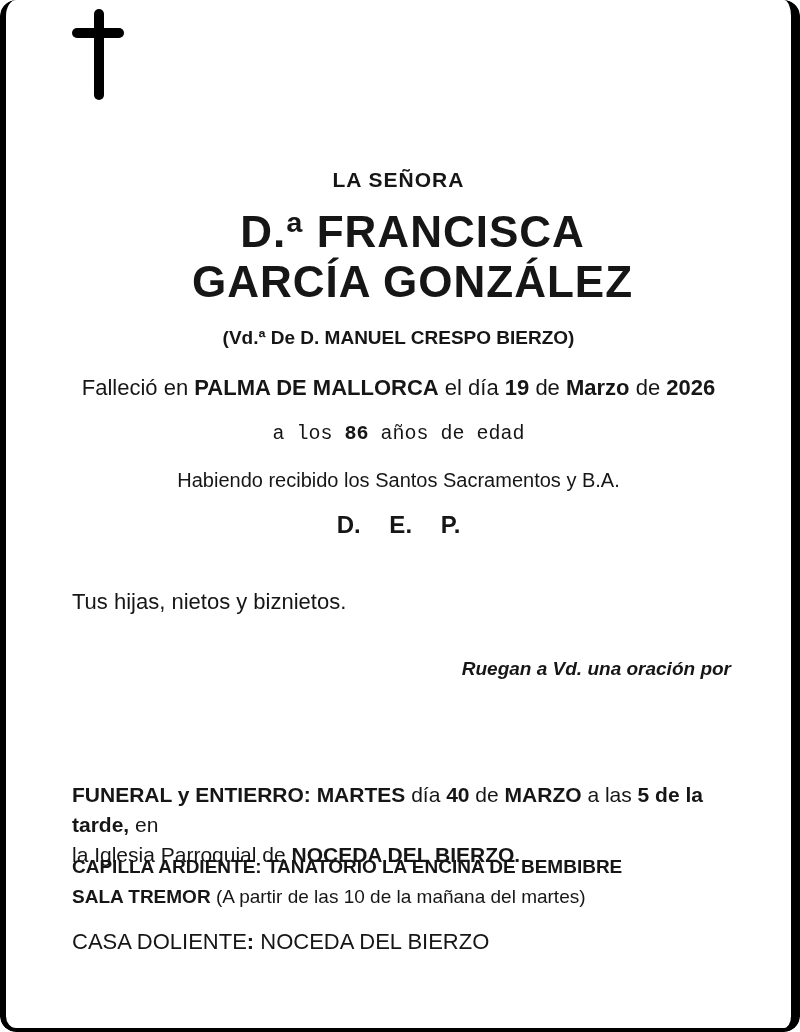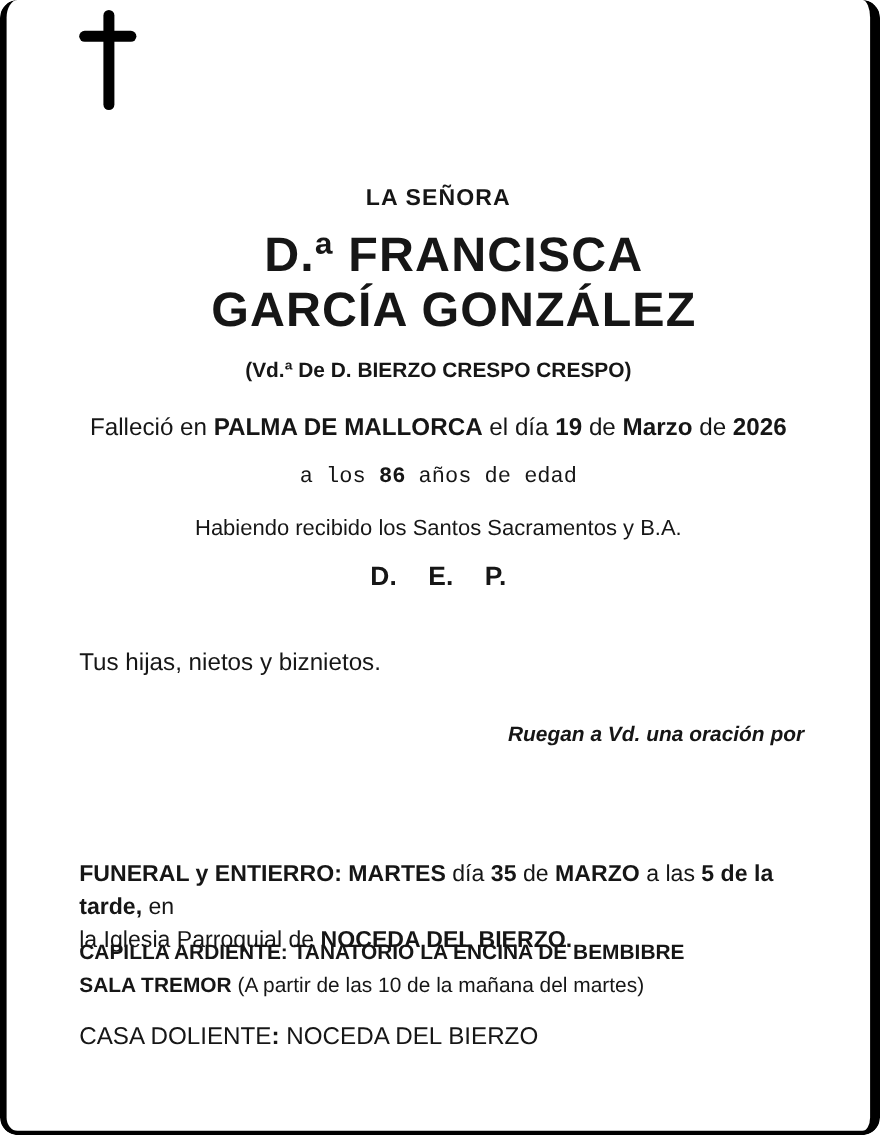--- a/index.html
+++ b/index.html
@@ -52,38 +52,38 @@
     <div class="hbar"></div>
   </div>
 
   <div class="abs center header-line">LA SEÑORA</div>
 
   <div class="abs center name-block">
     <div>D.ª FRANCISCA</div>
     <div>GARCÍA GONZÁLEZ</div>
   </div>
 
-  <div class="abs center widow-note">(Vd.ª De D. BIERZO CRESPO CRESPO)</div>
+  <div class="abs center widow-note">(Vd.ª De D. MANUEL CRESPO BIERZO)</div>
 
   <div class="abs center death-line"><span>Falleció en </span><span class="b">PALMA DE MALLORCA</span><span> el día </span><span class="b">19</span><span> de </span><span class="b">Marzo</span><span> de </span><span class="b">2026</span></div>
 
   <div class="abs center age-line"><span>a los </span><span class="b">86</span><span> años de edad</span></div>
 
   <div class="abs center dep-line">D. E. P.</div>
 
   <div class="abs center sacraments-line">Habiendo recibido los Santos Sacramentos y B.A.</div>
 
   <div class="abs family-line">Tus hijas, nietos y biznietos.</div>
 
   <div class="abs plea-block">
     <div>Ruegan a Vd. una oración por</div>
   </div>
 
   <div class="abs funeral-block">
-    <div><span class="b">FUNERAL y ENTIERRO: MARTES</span><span> día </span><span class="b">35</span><span> de </span><span class="b">MARZO</span><span> a las </span><span class="b">5 de la tarde,</span><span> en</span></div>
+    <div><span class="b">FUNERAL y ENTIERRO: MARTES</span><span> día </span><span class="b">40</span><span> de </span><span class="b">MARZO</span><span> a las </span><span class="b">5 de la tarde,</span><span> en</span></div>
     <div><span>la Iglesia Parroquial de </span><span class="b">NOCEDA DEL BIERZO.</span></div>
   </div>
 
   <div class="abs capilla-block">
     <div><span class="b">CAPILLA ARDIENTE: TANATORIO LA ENCINA DE BEMBIBRE</span></div>
     <div><span class="b">SALA TREMOR</span><span> (A partir de las 10 de la mañana del martes)</span></div>
   </div>
 
   <div class="abs casa-line"><span>CASA DOLIENTE</span><span class="b">:</span><span> NOCEDA DEL BIERZO</span></div>
 

